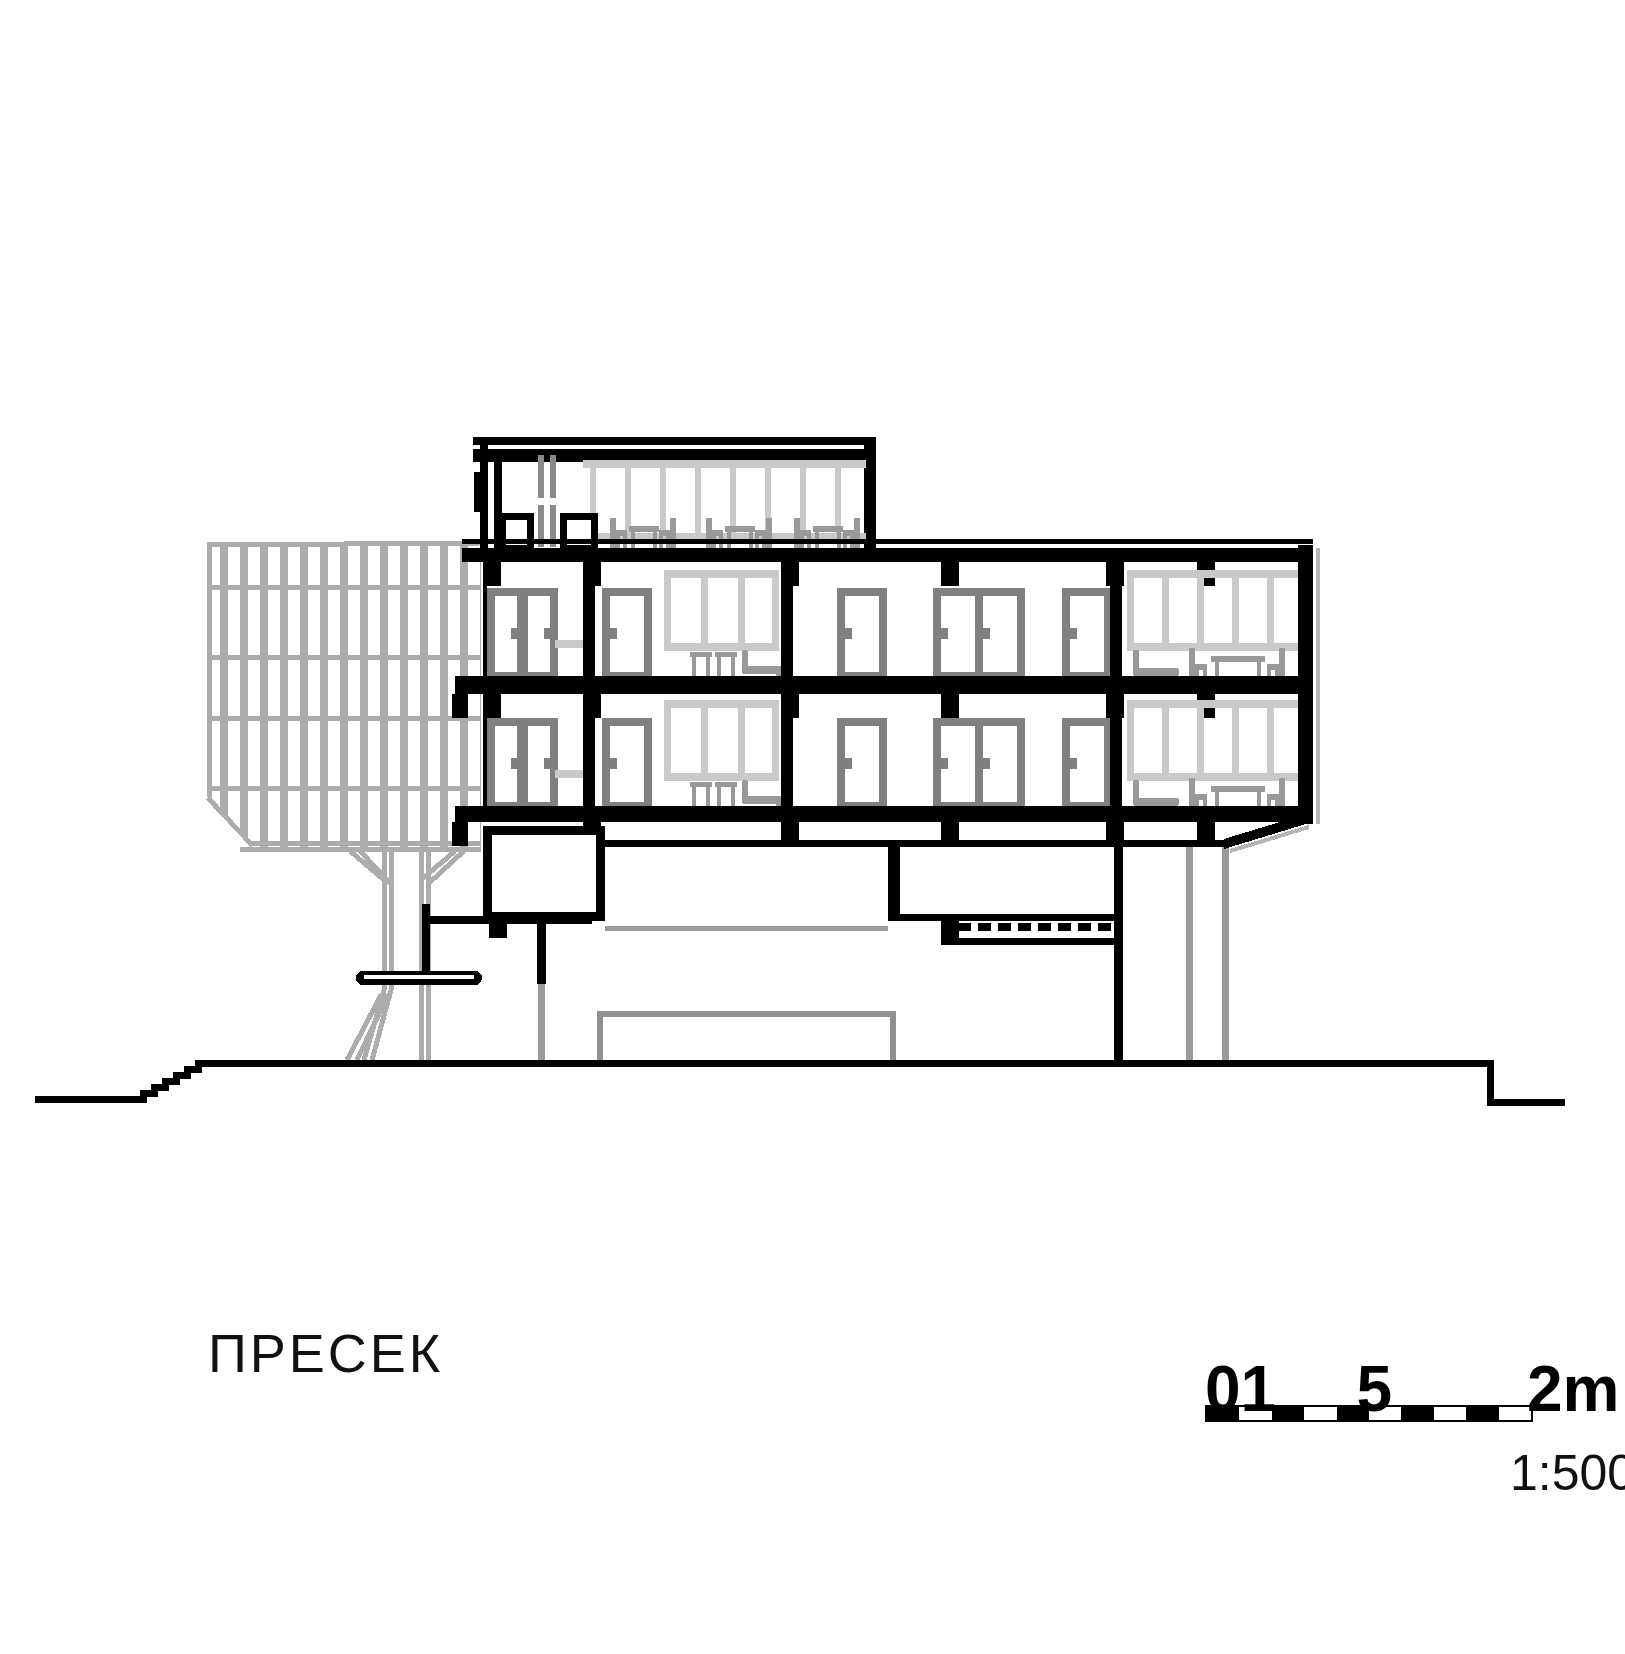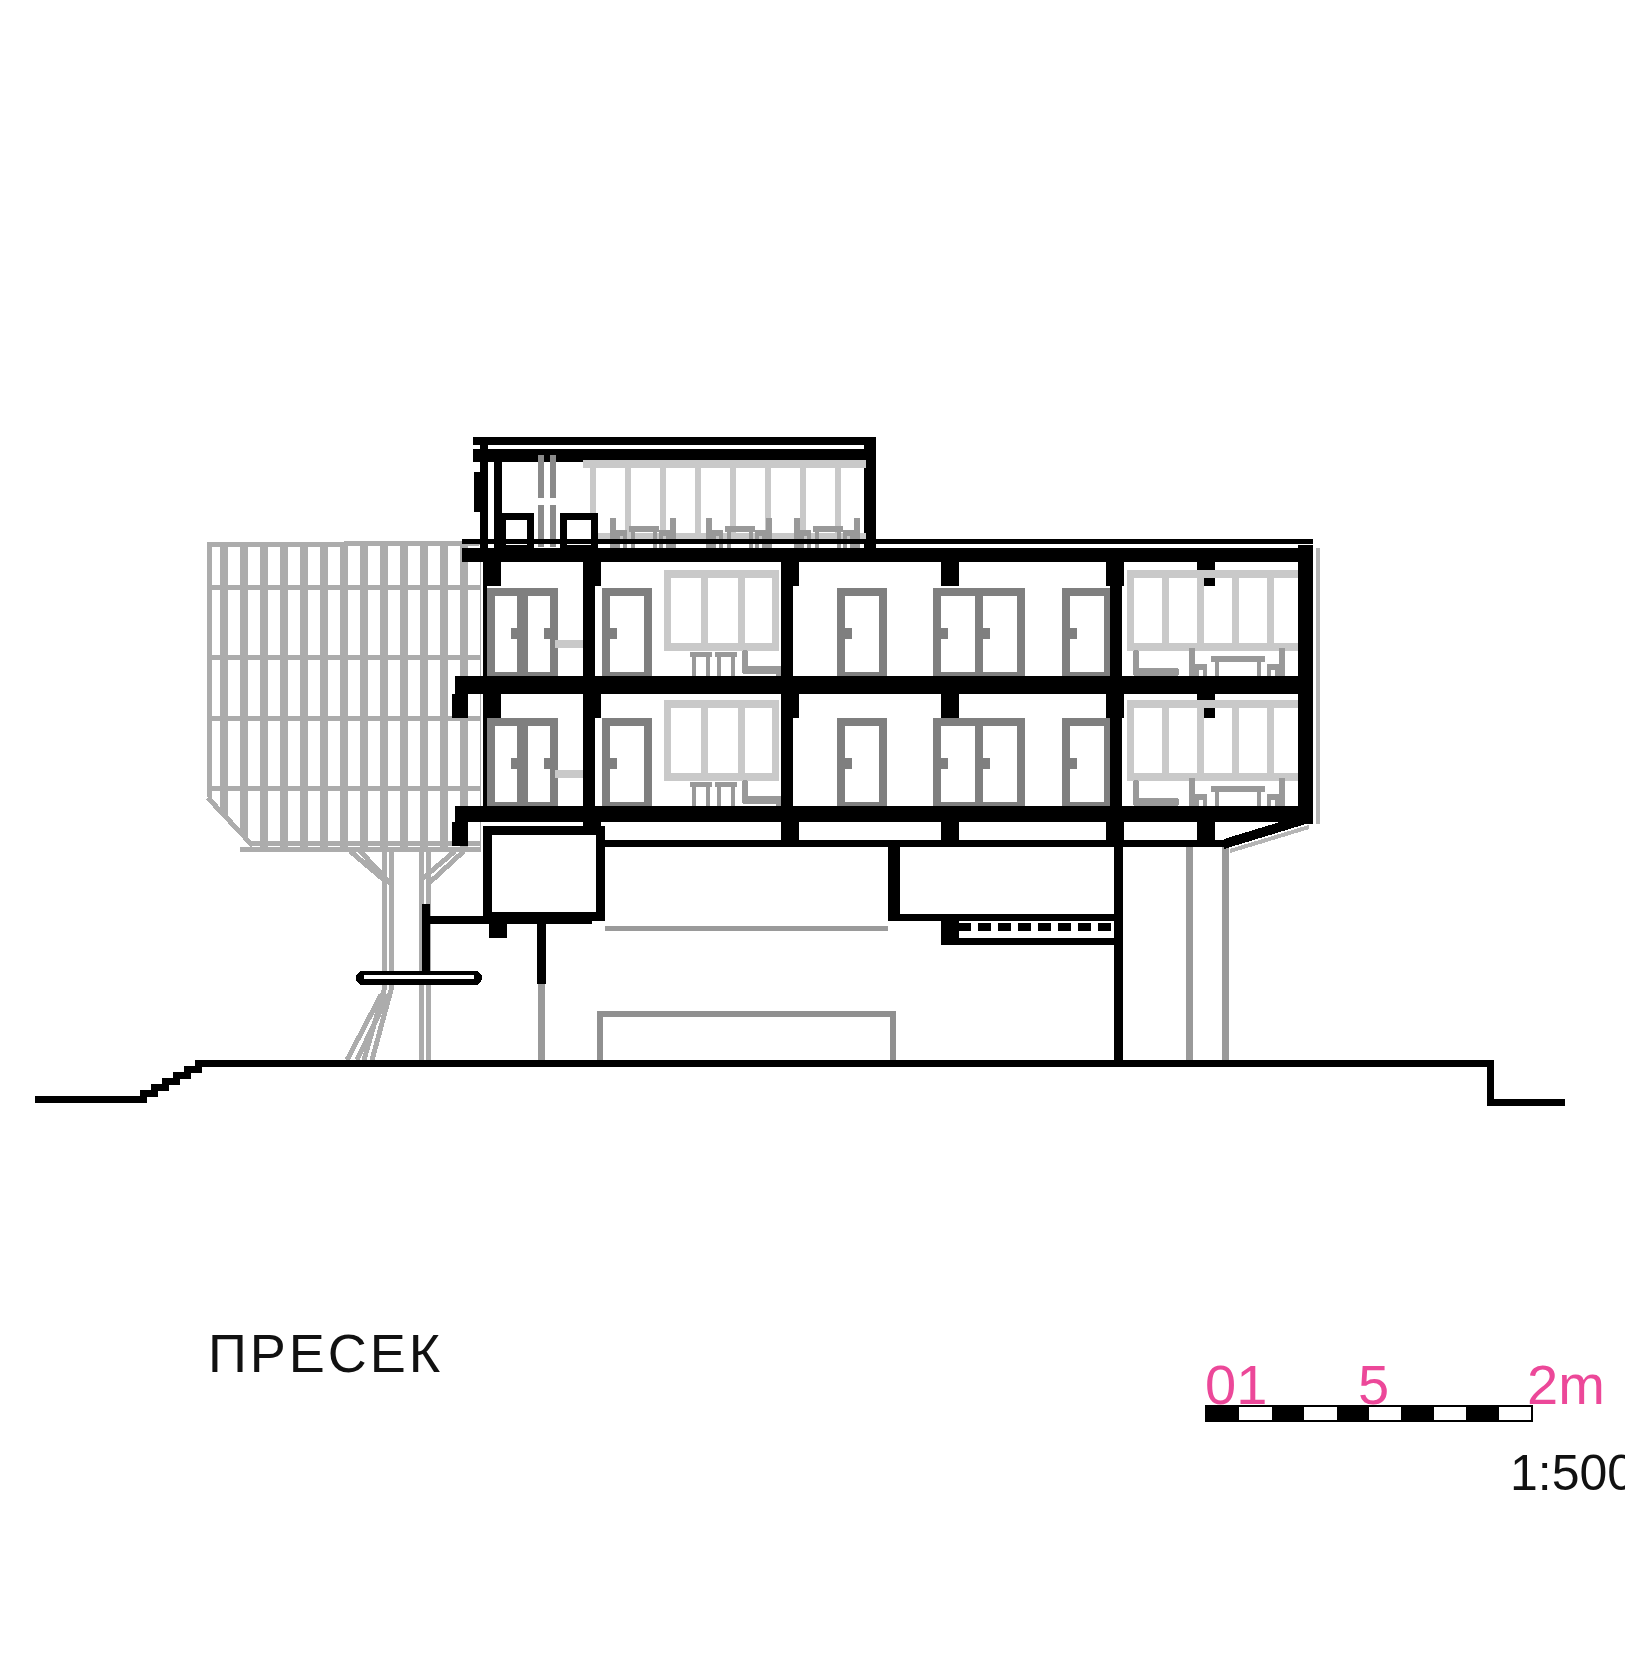--- a/index.html
+++ b/index.html
@@ -1,21 +1,21 @@
 <!DOCTYPE html>
 <html><head>
 <meta charset="utf-8">
 <style>
   html,body{margin:0;padding:0;background:#fff;}
   #canvas{position:relative;width:1625px;height:1654px;background:#fff;overflow:hidden;
           font-family:"Liberation Sans", sans-serif;}
   #drawing-svg{position:absolute;left:0;top:0;}
   .title{position:absolute;left:208px;top:1322px;font-size:54px;letter-spacing:3px;color:#111;}
   .scalebar{position:absolute;left:1205px;top:1352px;width:328px;}
-  .scalebar .labels{position:relative;height:48px;font-size:56px;color:#ec4899;}
+  .scalebar .labels{position:relative;height:48px;font-size:64px;color:#000000;font-weight:bold;}
   .lbl-0{position:absolute;left:0;top:0;}
   .lbl-5{position:absolute;left:50%;transform:translateX(-35%);top:0;}
   .lbl-10{position:absolute;left:100%;margin-left:-6px;top:0;white-space:nowrap;}
   .strip{display:flex;height:13px;border:2px solid #000;margin-top:5px;}
   .seg{flex:1;}
   .seg.b{background:#000;}
   .seg.w{background:#fff;}
   .ratio{position:absolute;left:1510px;top:1444px;font-size:50px;color:#111;white-space:nowrap;}
 </style>
 </head>

